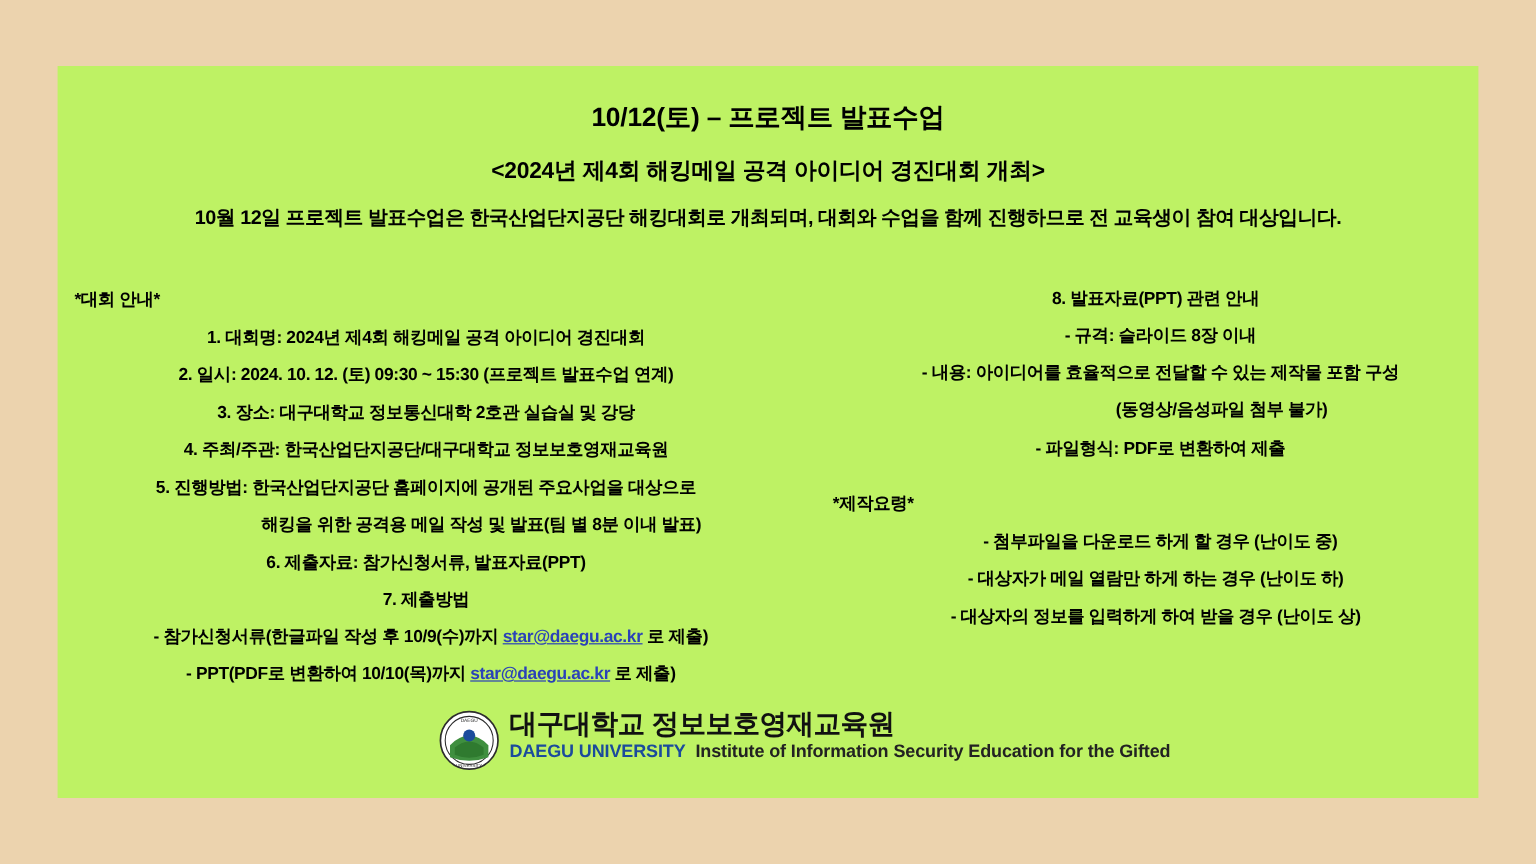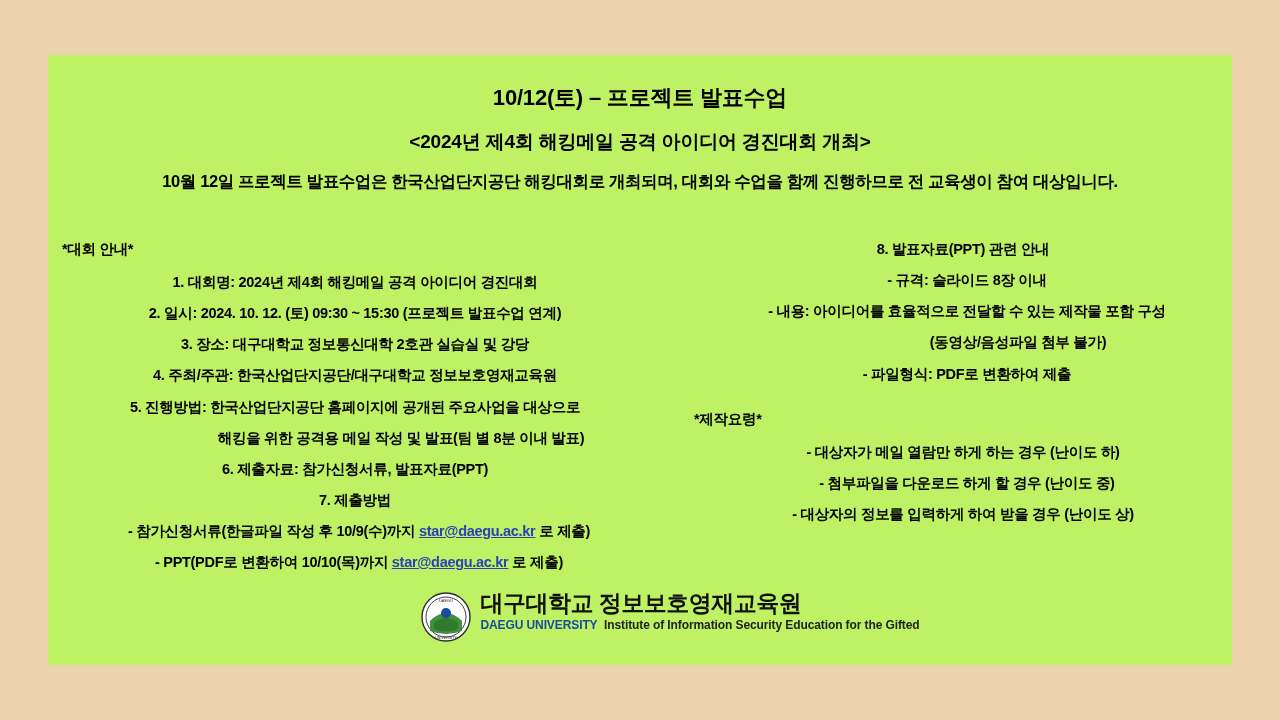--- a/index.html
+++ b/index.html
@@ -111,21 +111,21 @@
     justify-content: center;
   }
   .logo-ko {
     font-size: 23px;
     font-weight: bold;
     color: #111;
     letter-spacing: -0.5px;
     line-height: 1.05;
   }
   .logo-en {
-    font-size: 12px;
+    font-size: 15px;
     font-weight: bold;
     color: #222;
     letter-spacing: -0.1px;
     margin-top: 3px;
   }
   .logo-en .uni {
     color: #1b4b9c;
   }
 </style>
 </head>
@@ -162,22 +162,22 @@
       <div class="line">8. 발표자료(PPT) 관련 안내</div>
       <div class="line indent1">- 규격: 슬라이드 8장 이내</div>
       <div class="line indent1">- 내용: 아이디어를 효율적으로 전달할 수 있는 제작물 포함 구성</div>
       <div class="line indent3">(동영상/음성파일 첨부 불가)</div>
       <div class="line indent1">- 파일형식: PDF로 변환하여 제출</div>
 
       <div class="spacer"></div>
 
       <div class="section-head">*제작요령*</div>
 
+      <div class="line indent1">- 첨부파일을 다운로드 하게 할 경우 (난이도 중)</div>
       <div class="line">- 대상자가 메일 열람만 하게 하는 경우 (난이도 하)</div>
-      <div class="line indent1">- 첨부파일을 다운로드 하게 할 경우 (난이도 중)</div>
       <div class="line">- 대상자의 정보를 입력하게 하여 받을 경우 (난이도 상)</div>
     </div>
 
   </div>
 
   <div class="logo-wrap">
     <div class="logo-mark">
       <svg viewBox="0 0 52 52" width="52" height="52" aria-hidden="true">
         <circle cx="26" cy="26" r="24" fill="#ffffff" stroke="#2d2d2d" stroke-width="1.4"></circle>
         <circle cx="26" cy="26" r="20" fill="#ffffff" stroke="#2d2d2d" stroke-width="0.9"></circle>

